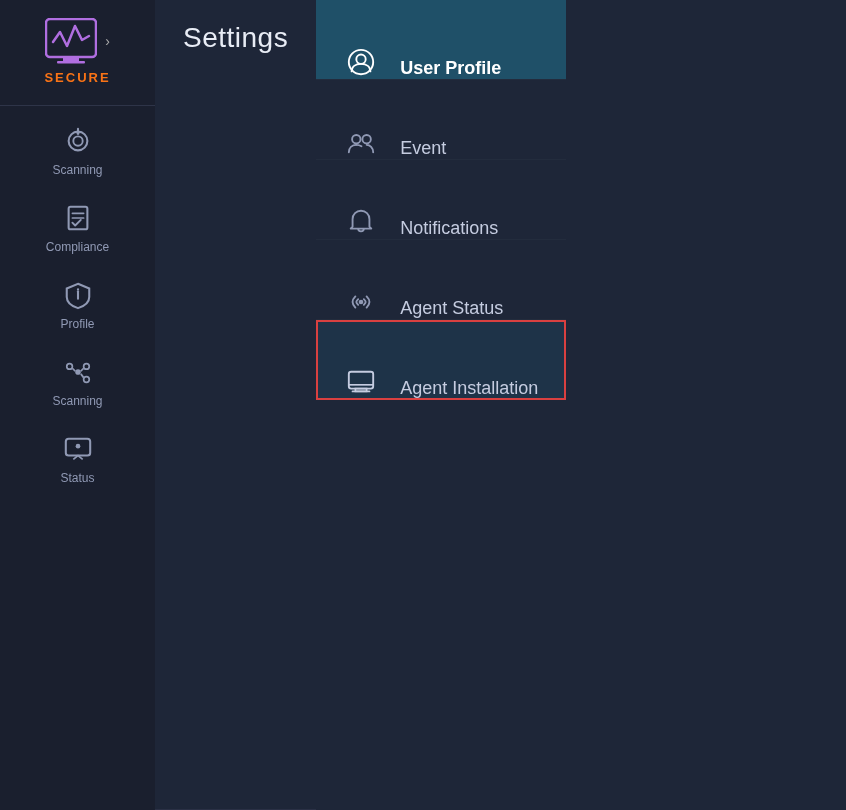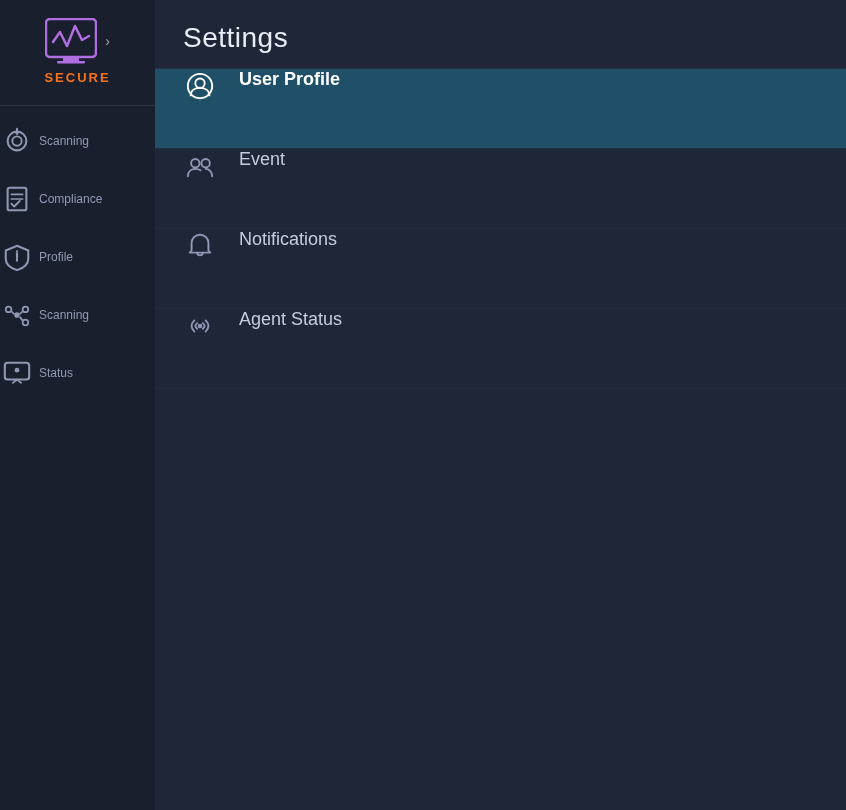--- a/index.html
+++ b/index.html
@@ -59,41 +59,41 @@
 
     .sidebar-divider {
       width: 100%;
       height: 1px;
       background: #2e3448;
       margin: 4px 0;
     }
 
     .sidebar-item {
       display: flex;
-      flex-direction: row;
+      flex-direction: column;
       align-items: center;
       padding: 14px 0 10px;
       width: 100%;
       cursor: pointer;
       color: #9099b4;
       gap: 5px;
     }
 
     .sidebar-item-label {
       font-size: 12px;
       font-weight: 400;
       color: #9099b4;
     }
 
     
     .main {
       flex: 1;
       background: #1e2638;
       display: flex;
-      flex-direction: column;
+      flex-direction: row;
     }
 
     .main-header {
       padding: 22px 28px 14px;
       border-bottom: 1px solid #2a3045;
     }
 
     .main-title {
       font-size: 28px;
       font-weight: 300;
@@ -101,21 +101,21 @@
       letter-spacing: 0.5px;
     }
 
     .settings-list {
       display: flex;
       flex-direction: column;
     }
 
     .settings-item {
       display: flex;
-      align-items: flex-start;
+      align-items: flex-end;
       padding: 0 28px;
       height: 80px;
       gap: 22px;
       cursor: pointer;
       border-bottom: 1px solid #232c3d;
       color: #c5cce0;
       font-size: 17px;
       font-weight: 400;
       transition: background 0.15s;
     }
@@ -284,17 +284,28 @@
           <path d="M22 10 C24 12 25 14 25 16 C25 18 24 20 22 22" stroke="#9099b4" stroke-width="2" fill="none" stroke-linecap="round"></path>
           <path d="M10 10 C8 12 7 14 7 16 C7 18 8 20 10 22" stroke="#9099b4" stroke-width="2" fill="none" stroke-linecap="round"></path>
           <path d="M19 13 C20 14 21 15 21 16 C21 17 20 18 19 19" stroke="#9099b4" stroke-width="2" fill="none" stroke-linecap="round"></path>
           <path d="M13 13 C12 14 11 15 11 16 C11 17 12 18 13 19" stroke="#9099b4" stroke-width="2" fill="none" stroke-linecap="round"></path>
           <circle cx="16" cy="16" r="2.5" fill="#9099b4"></circle>
         </svg>
       </div>
       <span class="item-text">Agent Status</span>
     </div>
 
+    <div class="settings-item highlighted">
+      <div class="settings-icon">
+        <svg viewBox="0 0 32 32" fill="none" xmlns="http://www.w3.org/2000/svg">
+          <rect x="3" y="5" width="26" height="18" rx="2.5" stroke="#c5cce0" stroke-width="2" fill="none"></rect>
+          <line x1="3" y1="19" x2="29" y2="19" stroke="#c5cce0" stroke-width="1.8"></line>
+          <rect x="10" y="23" width="12" height="3" rx="0" stroke="#c5cce0" stroke-width="1.8" fill="none"></rect>
+          <line x1="7" y1="26" x2="25" y2="26" stroke="#c5cce0" stroke-width="2" stroke-linecap="round"></line>
+        </svg>
+      </div>
+      <span class="item-text">Agent Installation</span>
+    </div>
 
 
   </div>
 
 </main>
 
 </body></html>

